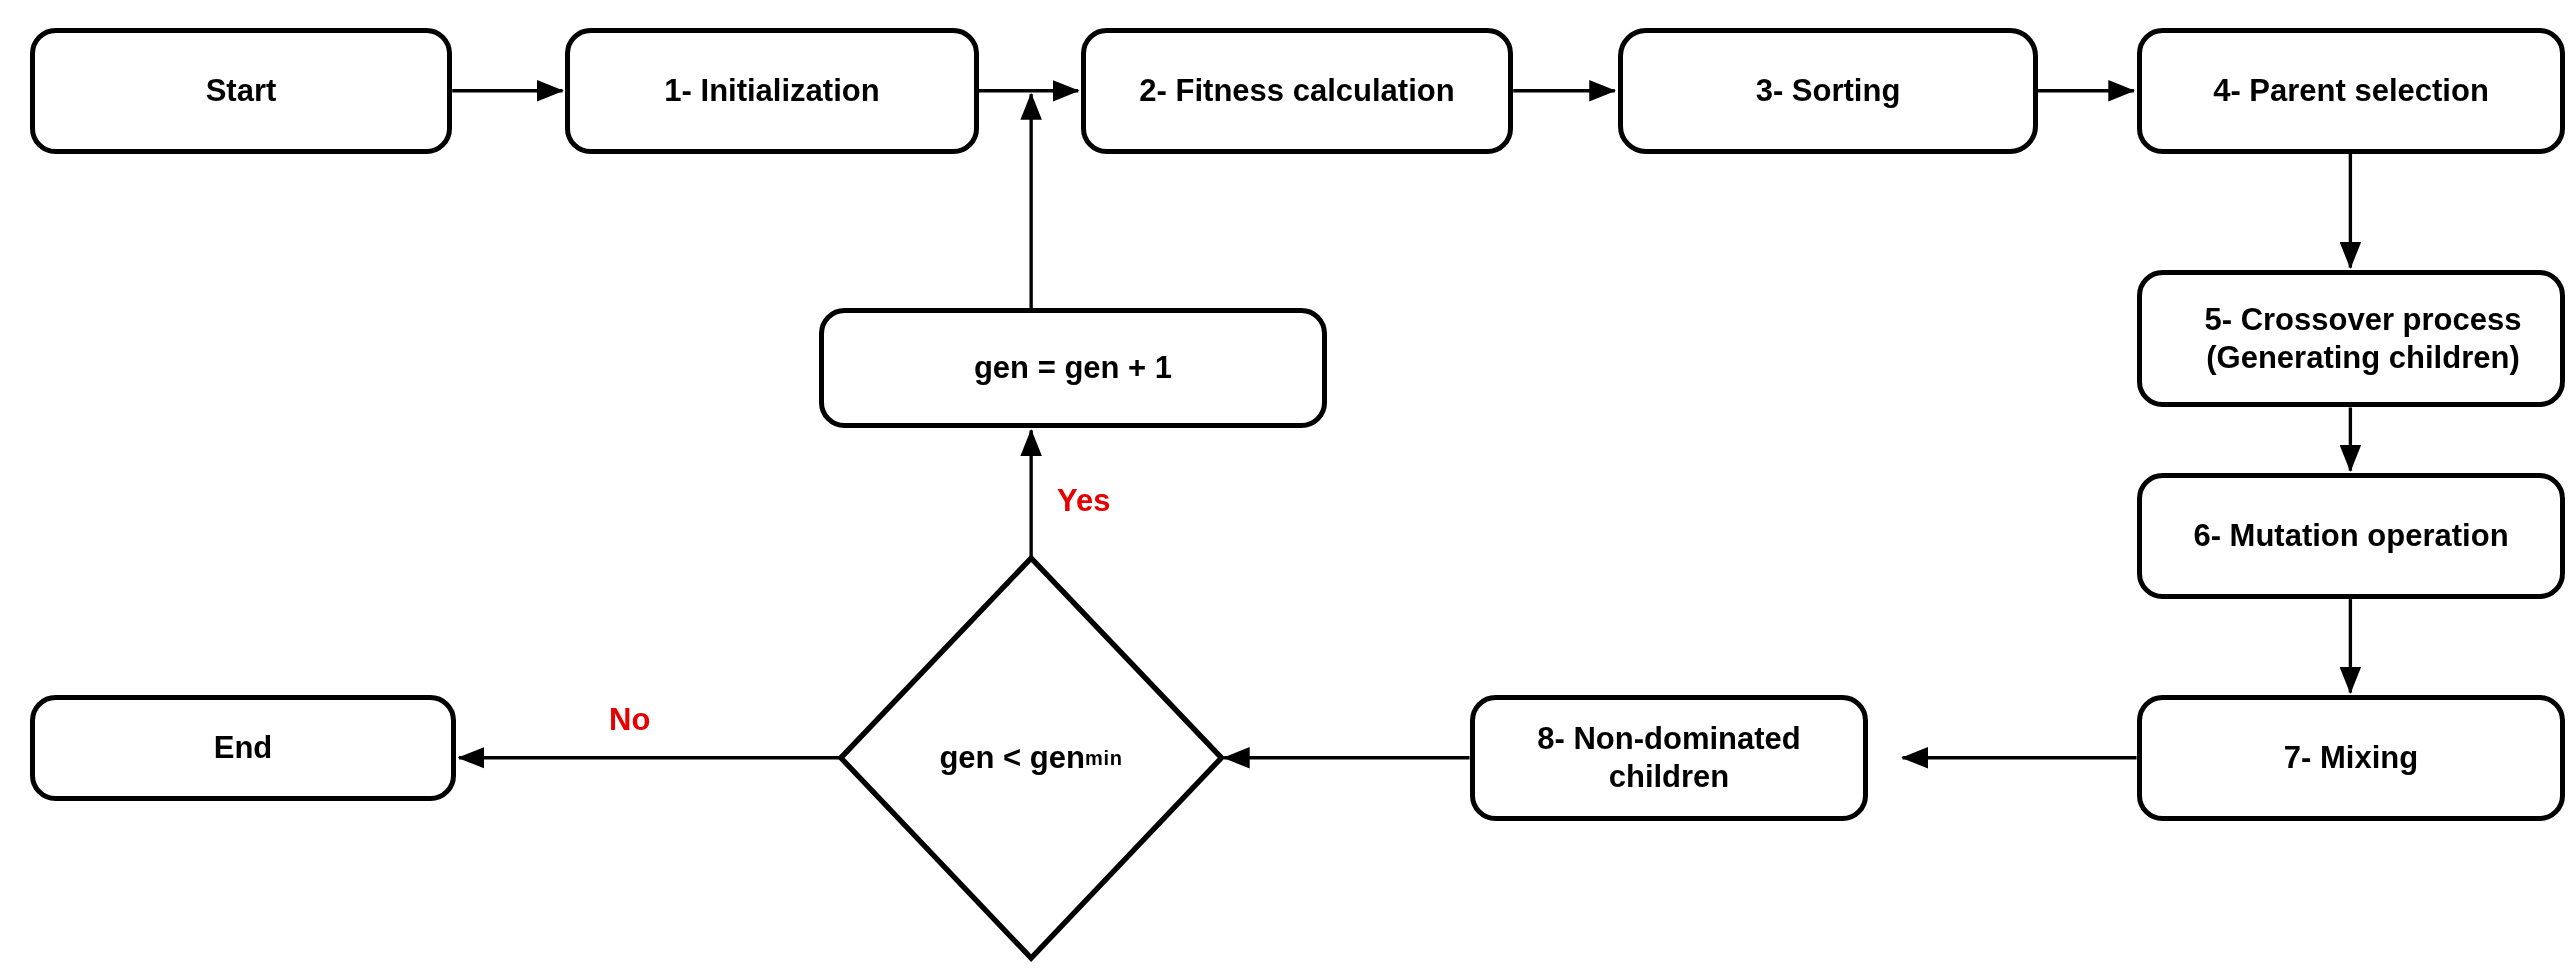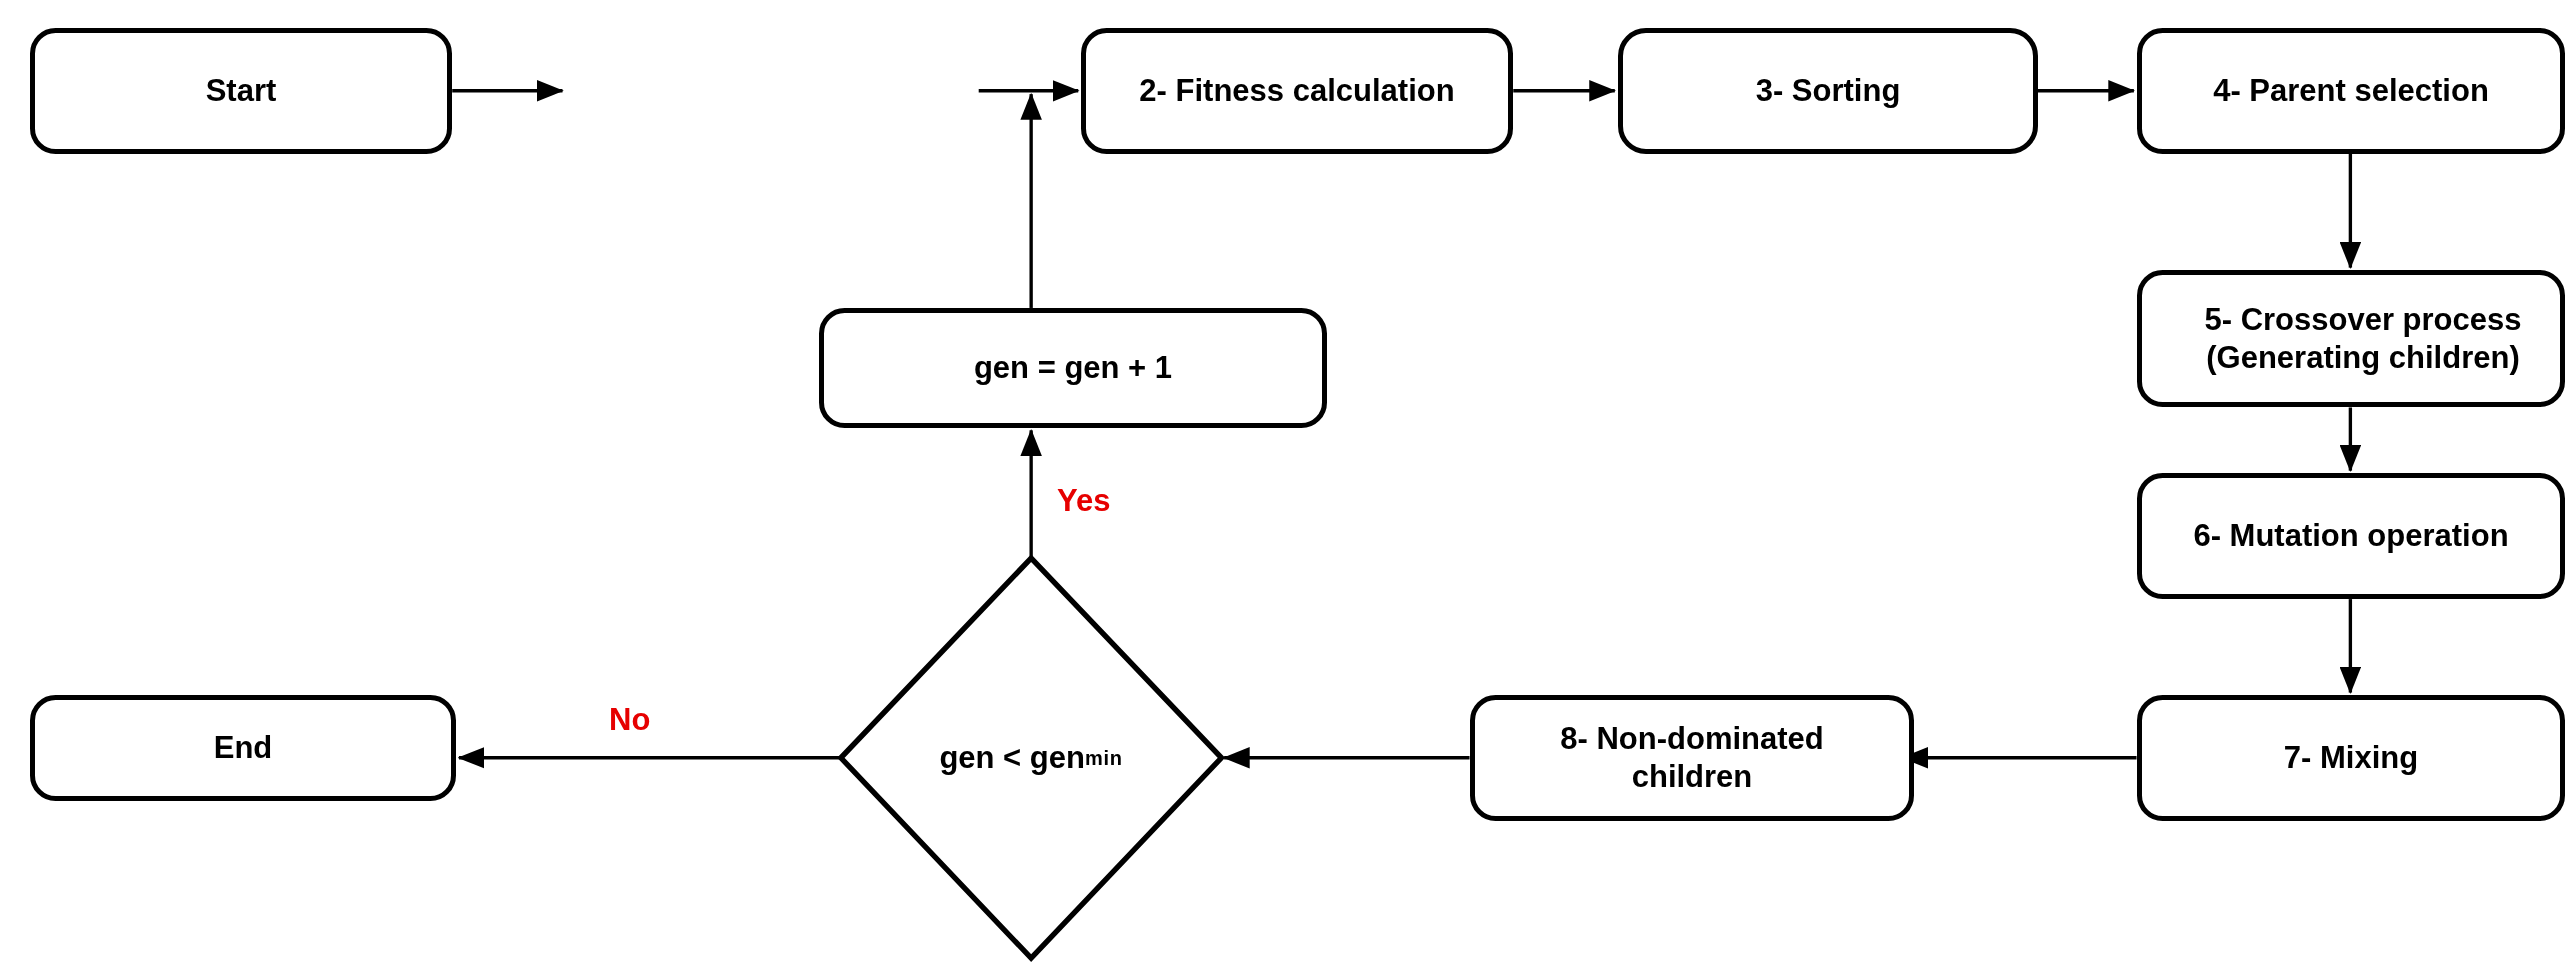--- a/index.html
+++ b/index.html
@@ -64,21 +64,21 @@
   }
   
   .n-start        { left: 30px;   top: 28px;   width: 422px; height: 126px; }
   .n-init         { left: 565px;  top: 28px;   width: 414px; height: 126px; }
   .n-fitness      { left: 1081px; top: 28px;   width: 432px; height: 126px; }
   .n-sorting      { left: 1618px; top: 28px;   width: 420px; height: 126px; border-radius: 28px; }
   .n-parent       { left: 2137px; top: 28px;   width: 428px; height: 126px; }
   .n-crossover    { left: 2137px; top: 270px;  width: 428px; height: 137px; padding-left: 24px; }
   .n-mutation     { left: 2137px; top: 473px;  width: 428px; height: 126px; }
   .n-mixing       { left: 2137px; top: 695px; width: 428px; height: 126px; }
-  .n-nondominated { left: 1470px; top: 695px; width: 444px; height: 126px; }
+  .n-nondominated { left: 1470px; top: 695px; width: 398px; height: 126px; }
   .n-gen          { left: 819px; top: 308px;  width: 508px; height: 120px; }
   .n-end          { left: 30px;   top: 695px; width: 426px; height: 106px; }
   .l-decision     { left: 863px; top: 714px; width: 336px; height: 87px; }
   .l-yes          { left: 1057px; top: 483px;  }
   .l-no           { left: 609px;  top: 702px; }
 </style>
 </head>
 <body>
 
 <div class="canvas">
@@ -106,20 +106,23 @@
     <line x1="1533" y1="830" x2="1533" y2="640" stroke-width="5" marker-end="url(#arrow)"></line>
     <line x1="1533" y1="458" x2="1533" y2="140" stroke-width="5" marker-end="url(#arrow)"></line>
 
     <polygon points="1533,830 1816,1127 1533,1425 1250,1127" fill="#ffffff" stroke-width="8"></polygon>
   </svg>
 
   <div class="node n-start">
     <span>Start</span>
   </div>
 
+  <div class="node n-init">
+    <span>1- Initialization</span>
+  </div>
 
   <div class="node n-fitness">
     <span>2- Fitness calculation</span>
   </div>
 
   <div class="node n-sorting">
     <span>3- Sorting</span>
   </div>
 
   <div class="node n-parent">

